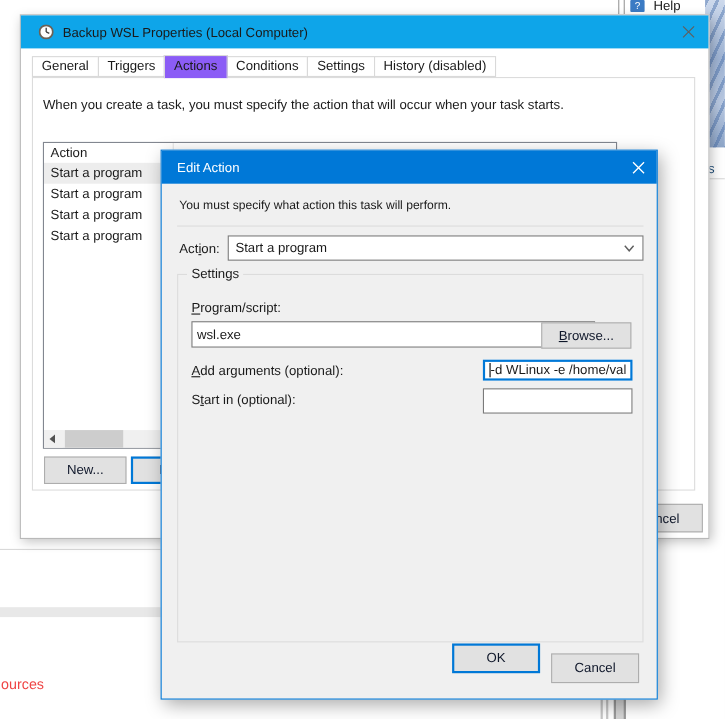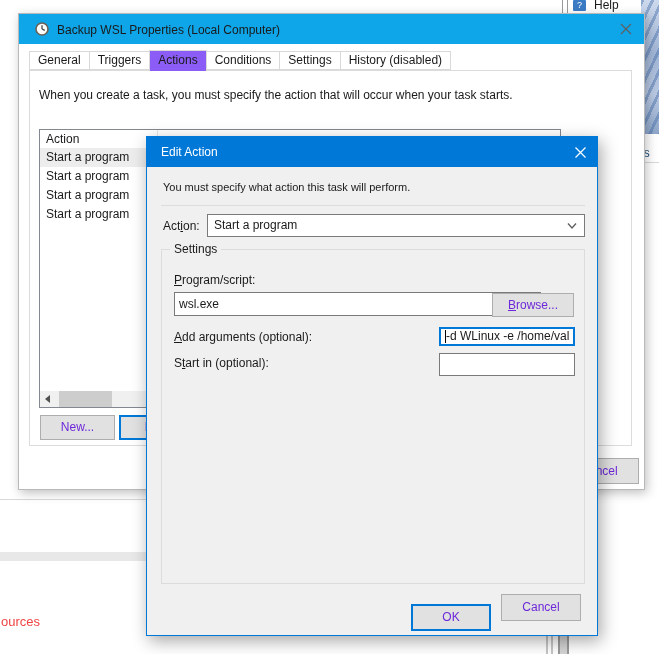--- a/index.html
+++ b/index.html
@@ -82,21 +82,21 @@
   .hscroll-arrow { position:absolute; left:0; top:0; width:17px; height:16px; background:#f0f0f0; }
   .hscroll-arrow .tri {
     position:absolute; left:5px; top:4px; width:0; height:0;
     border-top:4px solid transparent; border-bottom:4px solid transparent;
     border-right:5px solid #505050;
   }
   .hscroll-thumb { position:absolute; left:19px; top:0; width:53px; height:16px; background:#cdcdcd; }
 
   .btn {
     background:#e1e1e1; border:1px solid #adadad;
-    font-family:"Liberation Sans", sans-serif; font-size:12px; color:#6d28d9;
+    font-family:"Liberation Sans", sans-serif; font-size:12px; color:#0f172a;
     text-align:center;
   }
   .new-btn { position:absolute; left:10px; top:344px; width:75px; height:25px; line-height:23px; }
   .edit-btn { position:absolute; left:89px; top:344px; width:82px; height:25px; line-height:21px; border:2px solid #0078d7; }
   .main-cancel-btn { position:absolute; left:540px; top:444px; width:80px; height:26px; line-height:24px; }
 
   
   .edit-dialog {
     position:absolute; left:146px; top:136px; width:452px; height:500px;
     background:#f0f0f0; border:1px solid #0078d7;
@@ -133,21 +133,21 @@
   .program-input { left:12px; top:42px; width:367px; height:24px; line-height:22px; }
   .browse-btn { position:absolute; left:330px; top:43px; width:82px; height:24px; line-height:22px; }
   .args-input {
     left:277px; top:77px; width:136px; height:19px; line-height:19px;
     border:2px solid #0078d7; display:flex; align-items:center;
   }
   .caret { display:inline-block; width:1px; height:13px; background:#000; margin-right:0px; flex:0 0 auto; }
   .args-text { white-space:nowrap; overflow:hidden; }
   .startin-input { left:277px; top:103px; width:136px; height:23px; }
 
-  .ok-btn { position:absolute; left:264px; top:437px; width:80px; height:27px; line-height:23px; border:2px solid #0078d7; }
+  .ok-btn { position:absolute; left:264px; top:418px; width:80px; height:27px; line-height:23px; border:2px solid #0078d7; }
   .cancel-btn { position:absolute; left:354px; top:427px; width:80px; height:27px; line-height:25px; }
 
   .u { text-decoration:underline; }
   .nowrap { white-space:nowrap; }
 </style>
 </head>
 <body>
 
 <div class="bg-sep" style="left:562px"></div>
 <div class="bg-sep" style="left:567px"></div>

